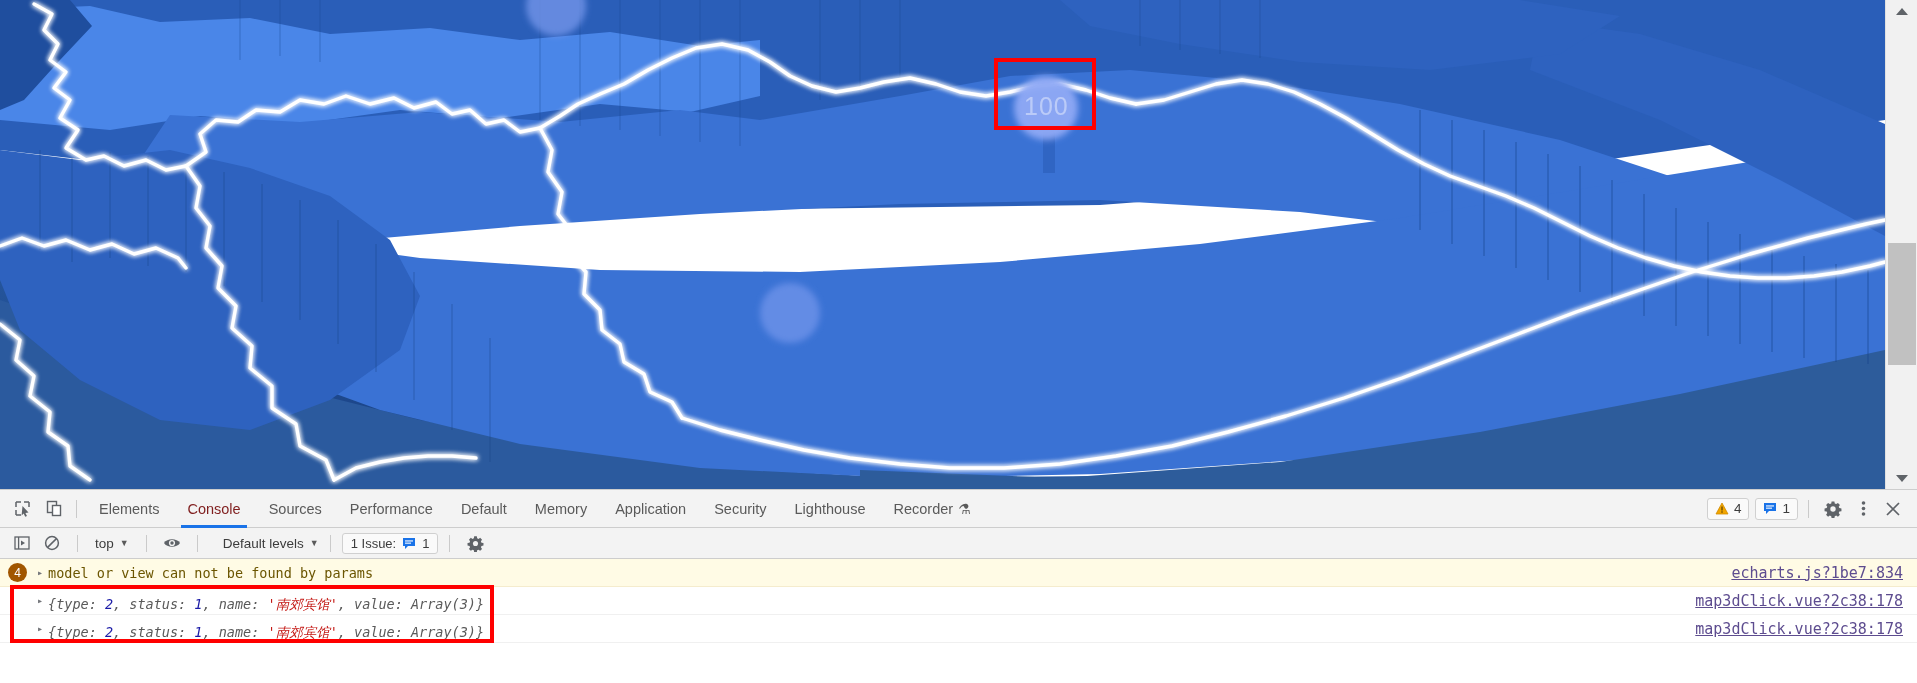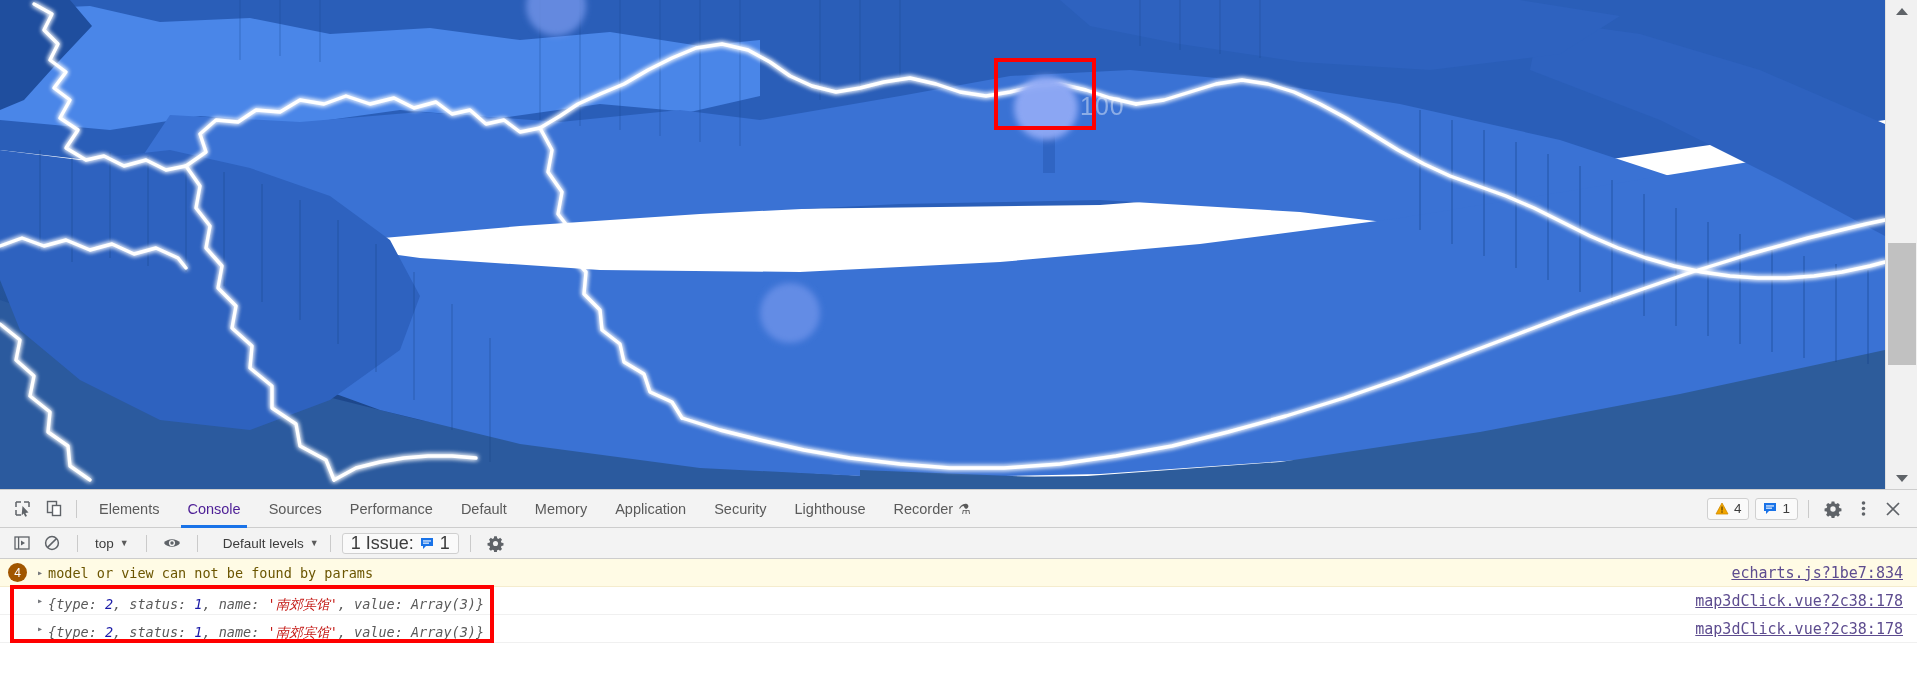--- a/index.html
+++ b/index.html
@@ -98,21 +98,21 @@
   .dt-tabs { display: flex; align-items: center; height: 38px; }
   .dt-tab {
     position: relative;
     height: 38px;
     padding: 0 14px;
     display: flex; align-items: center; gap: 5px;
     font-size: 14.5px;
     color: #5a5a5a;
     white-space: nowrap;
   }
-  .dt-tab.active { color: #4c1d95; }
+  .dt-tab.active { color: #7f1d1d; }
   .dt-tab.active::after {
     content: ""; position: absolute; left: 8px; right: 8px; bottom: 0;
     height: 3px; background: #1a73e8;
   }
   .dt-tab .flask { font-size: 14px; color: #5a5a5a; }
 
   .dt-right {
     margin-left: auto;
     display: flex; align-items: center; gap: 2px;
     padding-right: 10px;
@@ -158,21 +158,21 @@
     margin-left: 14px;
     display: flex; align-items: center; gap: 6px;
     font-size: 13.5px; color: #3c3c3c;
   }
   .fb-sep { width: 1px; height: 17px; background: #cacaca; margin: 0 9px; }
   .issues-chip {
     display: flex; align-items: center; gap: 6px;
     height: 21px; padding: 0 8px;
     border: 1px solid #d0d0d0; border-radius: 3px;
     background: #fafafa;
-    font-size: 18px; color: #3c3c3c;
+    font-size: 13px; color: #3c3c3c;
   }
 
   
   .console-body {
     position: relative;
     height: 124px;
     background: #fff;
     font-family: "DejaVu Sans Mono", monospace;
     font-size: 13.5px;
     overflow: hidden;
@@ -409,21 +409,21 @@
           <path d="M 334,480 L 356,468 L 380,462 L 404,458 L 428,456
                    L 452,456 L 476,458"></path>
         </g>
 
         <circle cx="556" cy="6" r="30" fill="#7d9cf0" opacity="0.70" filter="url(#dotblur)"></circle>
         <circle cx="790" cy="313" r="30" fill="#7d9cf0" opacity="0.62" filter="url(#dotblur)"></circle>
         <rect x="1043" y="105" width="12" height="68" fill="#2f63c0" opacity="0.85"></rect>
         <circle cx="1046" cy="108" r="32" fill="#8fa9f5" opacity="0.96" filter="url(#dotblur)"></circle>
       </svg>
 
-      <div class="map-label" style="left:1080px; top:92px;text-align:right;">100</div>
+      <div class="map-label" style="left:1024px; top:92px;text-align:right;">100</div>
 
       <div class="annot-box" style="left:994px; top:58px; width:102px; height:72px;"></div>
     </div>
 
     <div class="v-scrollbar">
       <div class="v-scroll-arrow up">
           <i></i>
         </div>
       <div class="v-scroll-thumb"></div>
       <div class="v-scroll-arrow down">

